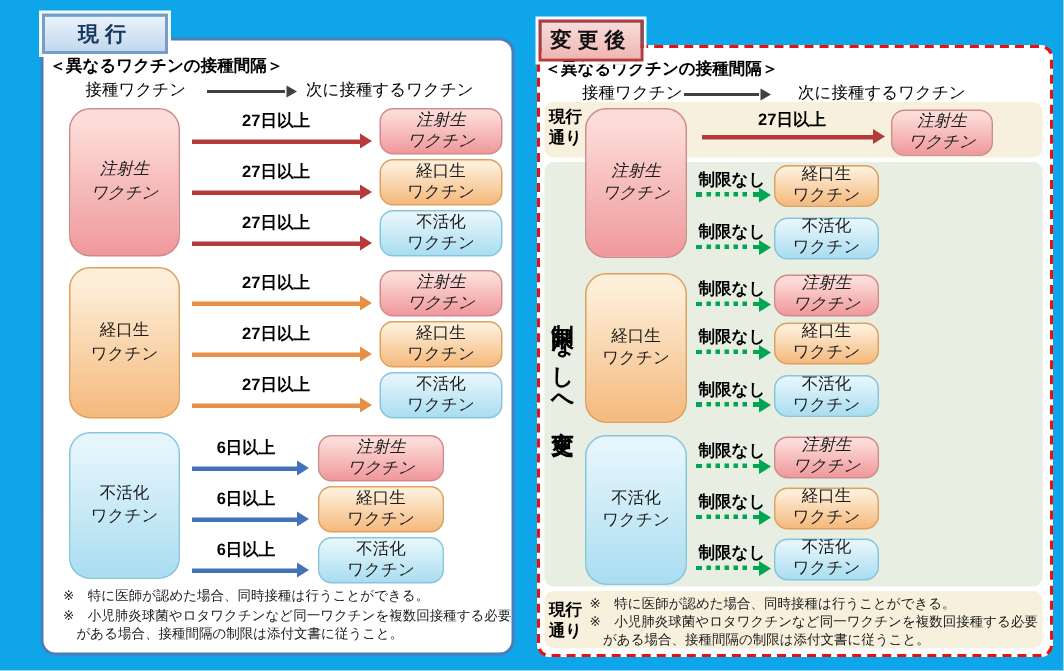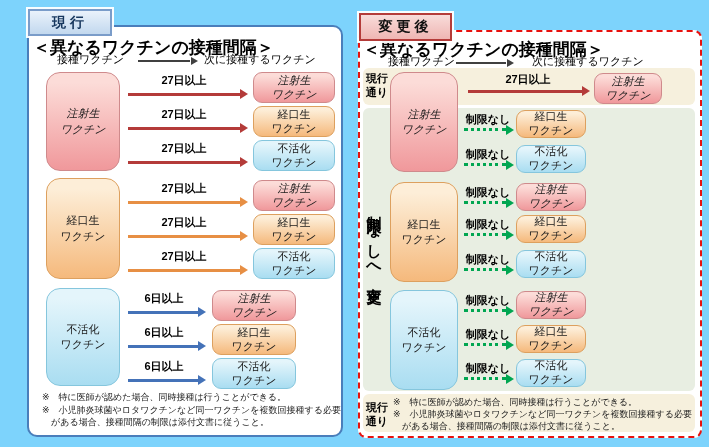--- a/index.html
+++ b/index.html
@@ -1,29 +1,29 @@
 <!DOCTYPE html>
 <html><head>
 <meta charset="utf-8">
 <style>
   html,body{margin:0;padding:0;background:#fff;}
-  #stage{position:relative;width:709px;height:447px;background:#7dd3fc;overflow:hidden;
+  #stage{position:relative;width:709px;height:447px;background:#0ea5e9;overflow:hidden;
          font-family:"Liberation Sans","DejaVu Sans",sans-serif;color:#111;}
   .abs{position:absolute;}
   .box{display:flex;align-items:center;justify-content:center;text-align:center;
        white-space:pre-line;box-sizing:border-box;}
   
   .panel-left{border:2px solid #4a7ebb;border-radius:10px;background:#fff;}
   .panel-right{border:2px dashed #e8110e;border-radius:8px;background:#fff;}
   
   .hdr{font-weight:bold;font-size:14px;letter-spacing:4px;z-index:6;
        box-shadow:0 0 0 2px rgba(255,255,255,.95);}
   .hdr-current{background:linear-gradient(180deg,#eaf2fb,#c2d8ee);border:2px solid #7a9cc9;color:#17375e;}
   .hdr-after{background:linear-gradient(180deg,#f8dcda,#efb6b3);border:2px solid #b43b39;color:#111;}
-  .ttl{font-weight:bold;font-size:17px;color:#000;white-space:nowrap;}
+  .ttl{font-weight:bold;font-size:11px;color:#000;white-space:nowrap;}
   .colhdr{font-size:11px;color:#000;white-space:nowrap;}
   
   .bx-pink{background:linear-gradient(180deg,#fcdcd8 10%,#f0989b);border:1.5px solid #cf8a8c;font-style:italic;}
   .bx-orange{background:linear-gradient(180deg,#fdeed8 10%,#f5b97c);border:1.5px solid #dda05e;}
   .bx-blue{background:linear-gradient(180deg,#e4f5fb 10%,#a9ddf1);border:1.5px solid #85c6dd;}
   .src{font-size:11px;line-height:1.4;border-radius:14px;width:74px;color:#1a1a1a;}
   .tbox{font-size:11px;line-height:1.25;border-radius:9px;color:#1a1a1a;}
   
   .arrow{position:absolute;height:2.5px;background:currentColor;}
   .arrow::after{content:"";position:absolute;right:-8px;top:50%;transform:translateY(-50%);
@@ -110,21 +110,21 @@
   <div class="abs box tbox bx-blue" style="left:212px;top:358px;width:84px;height:31px;">不活化
 ワクチン</div>
 
   <div class="abs notes" style="left:42px;top:391px;">
     <div>※　特に医師が認めた場合、同時接種は行うことができる。</div>
     <div>※　小児肺炎球菌やロタワクチンなど同一ワクチンを複数回接種する必要</div>
     <div>　がある場合、接種間隔の制限は添付文書に従うこと。</div>
   </div>
 
   <div class="abs panel-right" style="left:358px;top:30px;width:340px;height:404px;"></div>
-  <div class="abs box hdr hdr-after" style="left:359px;top:13px;width:93px;height:28px;">変更後</div>
+  <div class="abs box hdr hdr-after" style="left:359px;top:13px;width:70px;height:28px;">変更後</div>
   <div class="abs ttl" style="left:363px;top:38px;">＜異なるワクチンの接種間隔＞</div>
   <div class="abs colhdr" style="left:388px;top:54px;">接種ワクチン</div>
   <div class="abs arrow ar-black" style="left:456px;top:62px;width:50px;"></div>
   <div class="abs colhdr" style="left:532px;top:54px;">次に接種するワクチン</div>
 
   <div class="abs band-beige" style="left:363px;top:68px;width:332px;height:37px;"></div>
   <div class="abs band-green" style="left:363px;top:108px;width:332px;height:283px;"></div>
   <div class="abs band-beige" style="left:363px;top:394px;width:332px;height:38px;"></div>
 
   <div class="abs sidelabel" style="left:362px;top:71px;width:30px;">現行

